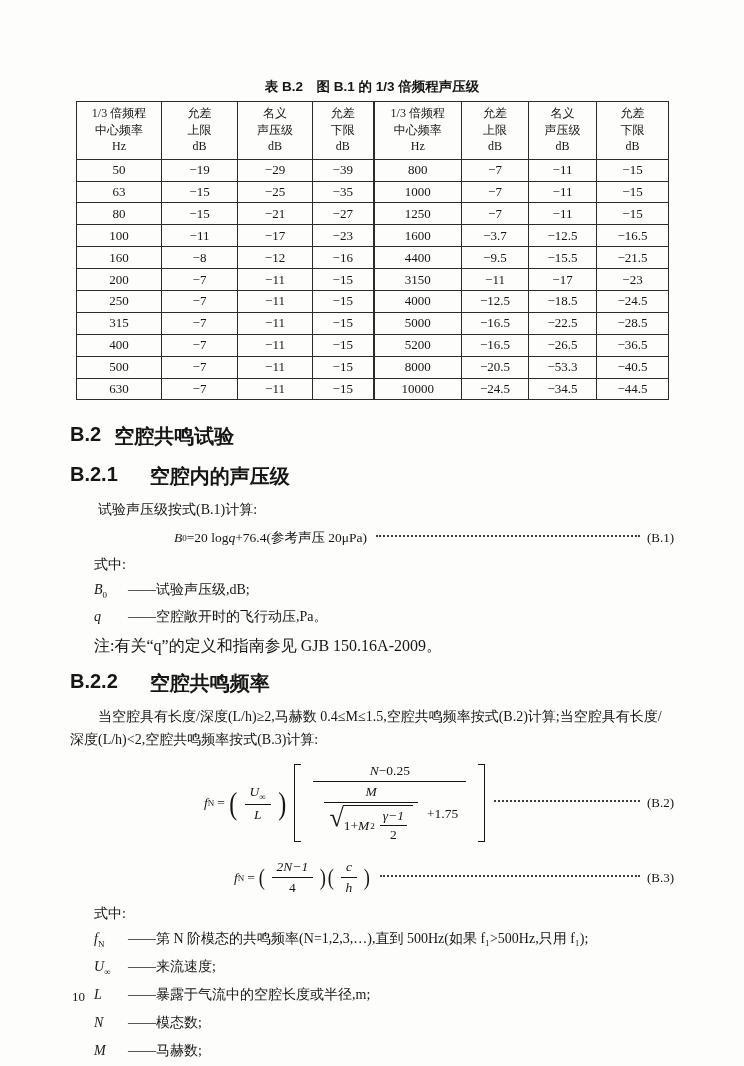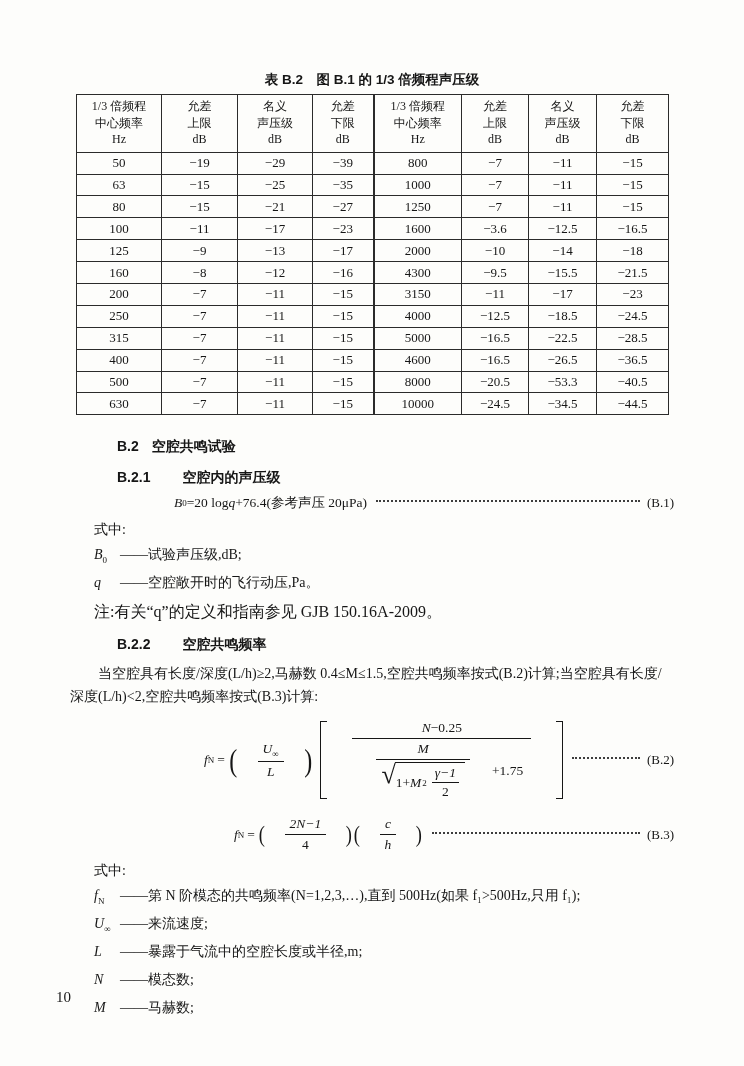--- a/index.html
+++ b/index.html
@@ -6,40 +6,40 @@
   body {
     width:744px; height:1066px; position:relative; overflow:hidden;
     background:#fdfdfb; color:#161616;
     font-family:"Liberation Serif","DejaVu Serif",serif;
   }
   .page { position:absolute; inset:0; padding:62px 70px 0 70px; box-sizing:border-box; }
 
   .doc-header { font-weight:bold; font-size:15.5px; letter-spacing:.3px; }
 
   .table-title {
-    text-align:center; font-weight:bold; font-size:13.5px; margin-top:9px;
+    text-align:center; font-weight:bold; font-size:13.5px; margin-top:16px;
     font-family:"Liberation Sans","DejaVu Sans",sans-serif;
   }
 
   table.octave {
     border-collapse:collapse; table-layout:fixed; width:592px; margin:5px auto 0 6px;
     border:1.6px solid #262626;
   }
   table.octave th, table.octave td {
     border:1px solid #2b2b2b; text-align:center; padding:0; overflow:hidden;
   }
   table.octave thead th {
     font-weight:normal; font-size:12px; line-height:1.38; padding:3px 0 4px;
   }
   table.octave tbody td { font-size:13px; height:20.9px; }
   table.octave .split { border-left-width:2.6px; }
 
   .h2, .h3 {
     font-family:"Liberation Sans","DejaVu Sans",sans-serif;
-    font-weight:bold; font-size:14px; display:flex; gap:13px;margin-left:47px;
+    font-weight:bold; font-size:20px; display:flex; gap:13px;
   }
   .h2 { margin-top:23px; }
   .h3 { margin-top:13px;gap:32px; }
 
   .para { margin:8px 0 0 0; font-size:14px; line-height:1.65; }
   .indent { text-indent:2em; }
 
   .eqline { display:flex; align-items:center; margin-top:7px; font-size:13.5px; }
   .leader { flex:1; height:0; border-bottom:2px dotted #3d3d3d; margin:0 7px 0 9px; transform:translateY(-2px); }
   .eq-label { font-size:13px; flex:none; }
@@ -48,47 +48,47 @@
   .eq2 .math { margin-left:134px; }
   .eq3 { margin-top:16px; }
   .eq3 .math { margin-left:164px; }
 
   .math { display:inline-flex; align-items:center; font-size:13.5px; white-space:nowrap; }
   .mi { font-style:italic; }
   .mo { margin:0 3px; }
   sub.msub { font-size:9px; font-style:normal; }
   sup.msup { font-size:9px; font-style:normal; margin:0 1px; }
 
-  .frac { display:inline-flex; flex-direction:column; align-items:stretch; text-align:center; margin:0 19px; vertical-align:middle; }
+  .frac { display:inline-flex; flex-direction:column; align-items:stretch; text-align:center; margin:0 6px; vertical-align:middle; }
   .fnum { padding:0 5px 2px; }
   .fden { border-top:1.3px solid #161616; padding:2px 5px 0; }
   .fden.row { display:flex; align-items:center; justify-content:center; }
   .frac.tiny { margin:0 2px 0 4px; }
   .frac.tiny .fnum { padding:0 3px 1px; }
   .frac.tiny .fden { padding:1px 3px 0; }
 
   .bigp { font-size:32px; line-height:.95; font-style:normal; transform:scaleX(.75); }
   .medp { font-size:23px; line-height:1; font-style:normal; transform:scaleX(.8); }
 
   .sqbr { width:6px; align-self:stretch; border:1.6px solid #161616; margin:1px 0; }
   .sqbr.l { border-right:none; margin-left:7px; margin-right:6px; }
   .sqbr.r { border-left:none; margin-left:6px; }
 
   .sqrt { display:flex; align-items:flex-start; justify-content:center; }
   .rad { font-size:26px; line-height:1; font-style:normal; margin-right:-1px; }
   .radicand { border-top:1.3px solid #161616; padding:2px 4px 0 1px; display:inline-flex; align-items:center; }
 
   .defs-lead { margin:9px 0 0 24px; font-size:14px; }
-  .def-line { display:flex; align-items:baseline; margin:6px 0 0 24px; font-size:14px; line-height:1.45; }
+  .def-line { display:flex; align-items:baseline; margin:6px 0 0 24px; font-size:14px; line-height:1.45;gap:8px; }
   .def-sym { flex:none; width:26px; }
   .def-text { }
 
   .note { margin:7px 0 0 24px; font-size:16px; }
 
-  .page-num { position:absolute; left:56px; top:989px; font-size:15px; }
+  .page-num { position:absolute; left:72px; top:989px; font-size:13px; }
 </style>
 </head>
 <body>
 
 <div class="page">
 
 
   <div class="table-title">表 B.2　图 B.1 的 1/3 倍频程声压级</div>
 
   <table class="octave">
@@ -176,40 +176,30 @@
           <td>−7</td>
           <td>−11</td>
           <td>−15</td>
         </tr>
         <tr>
           <td>100</td>
           <td>−11</td>
           <td>−17</td>
           <td>−23</td>
           <td class="split">1600</td>
-          <td>−3.6</td>
+          <td>−3.7</td>
           <td>−12.5</td>
           <td>−16.5</td>
-        </tr>
-        <tr>
-          <td>125</td>
-          <td>−9</td>
-          <td>−13</td>
-          <td>−17</td>
-          <td class="split">2000</td>
-          <td>−10</td>
-          <td>−14</td>
-          <td>−18</td>
         </tr>
         <tr>
           <td>160</td>
           <td>−8</td>
           <td>−12</td>
           <td>−16</td>
-          <td class="split">4300</td>
+          <td class="split">4400</td>
           <td>−9.5</td>
           <td>−15.5</td>
           <td>−21.5</td>
         </tr>
         <tr>
           <td>200</td>
           <td>−7</td>
           <td>−11</td>
           <td>−15</td>
           <td class="split">3150</td>
@@ -235,21 +225,21 @@
           <td class="split">5000</td>
           <td>−16.5</td>
           <td>−22.5</td>
           <td>−28.5</td>
         </tr>
         <tr>
           <td>400</td>
           <td>−7</td>
           <td>−11</td>
           <td>−15</td>
-          <td class="split">4600</td>
+          <td class="split">5200</td>
           <td>−16.5</td>
           <td>−26.5</td>
           <td>−36.5</td>
         </tr>
         <tr>
           <td>500</td>
           <td>−7</td>
           <td>−11</td>
           <td>−15</td>
           <td class="split">8000</td>
@@ -273,20 +263,21 @@
   <div class="h2">
     <span>B.2</span>
     <span>空腔共鸣试验</span>
   </div>
 
   <div class="h3">
     <span>B.2.1</span>
     <span>空腔内的声压级</span>
   </div>
 
+  <p class="para indent">试验声压级按式(B.1)计算:</p>
 
   <div class="eqline eq1">
     <span class="math">
       <span class="mi">B</span>
         <sub class="msub">0</sub>
         <span>=20 log </span>
         <span class="mi">q</span>
         <span>+76.4(参考声压 20μPa)</span>
     </span>
     <span class="leader"></span>

